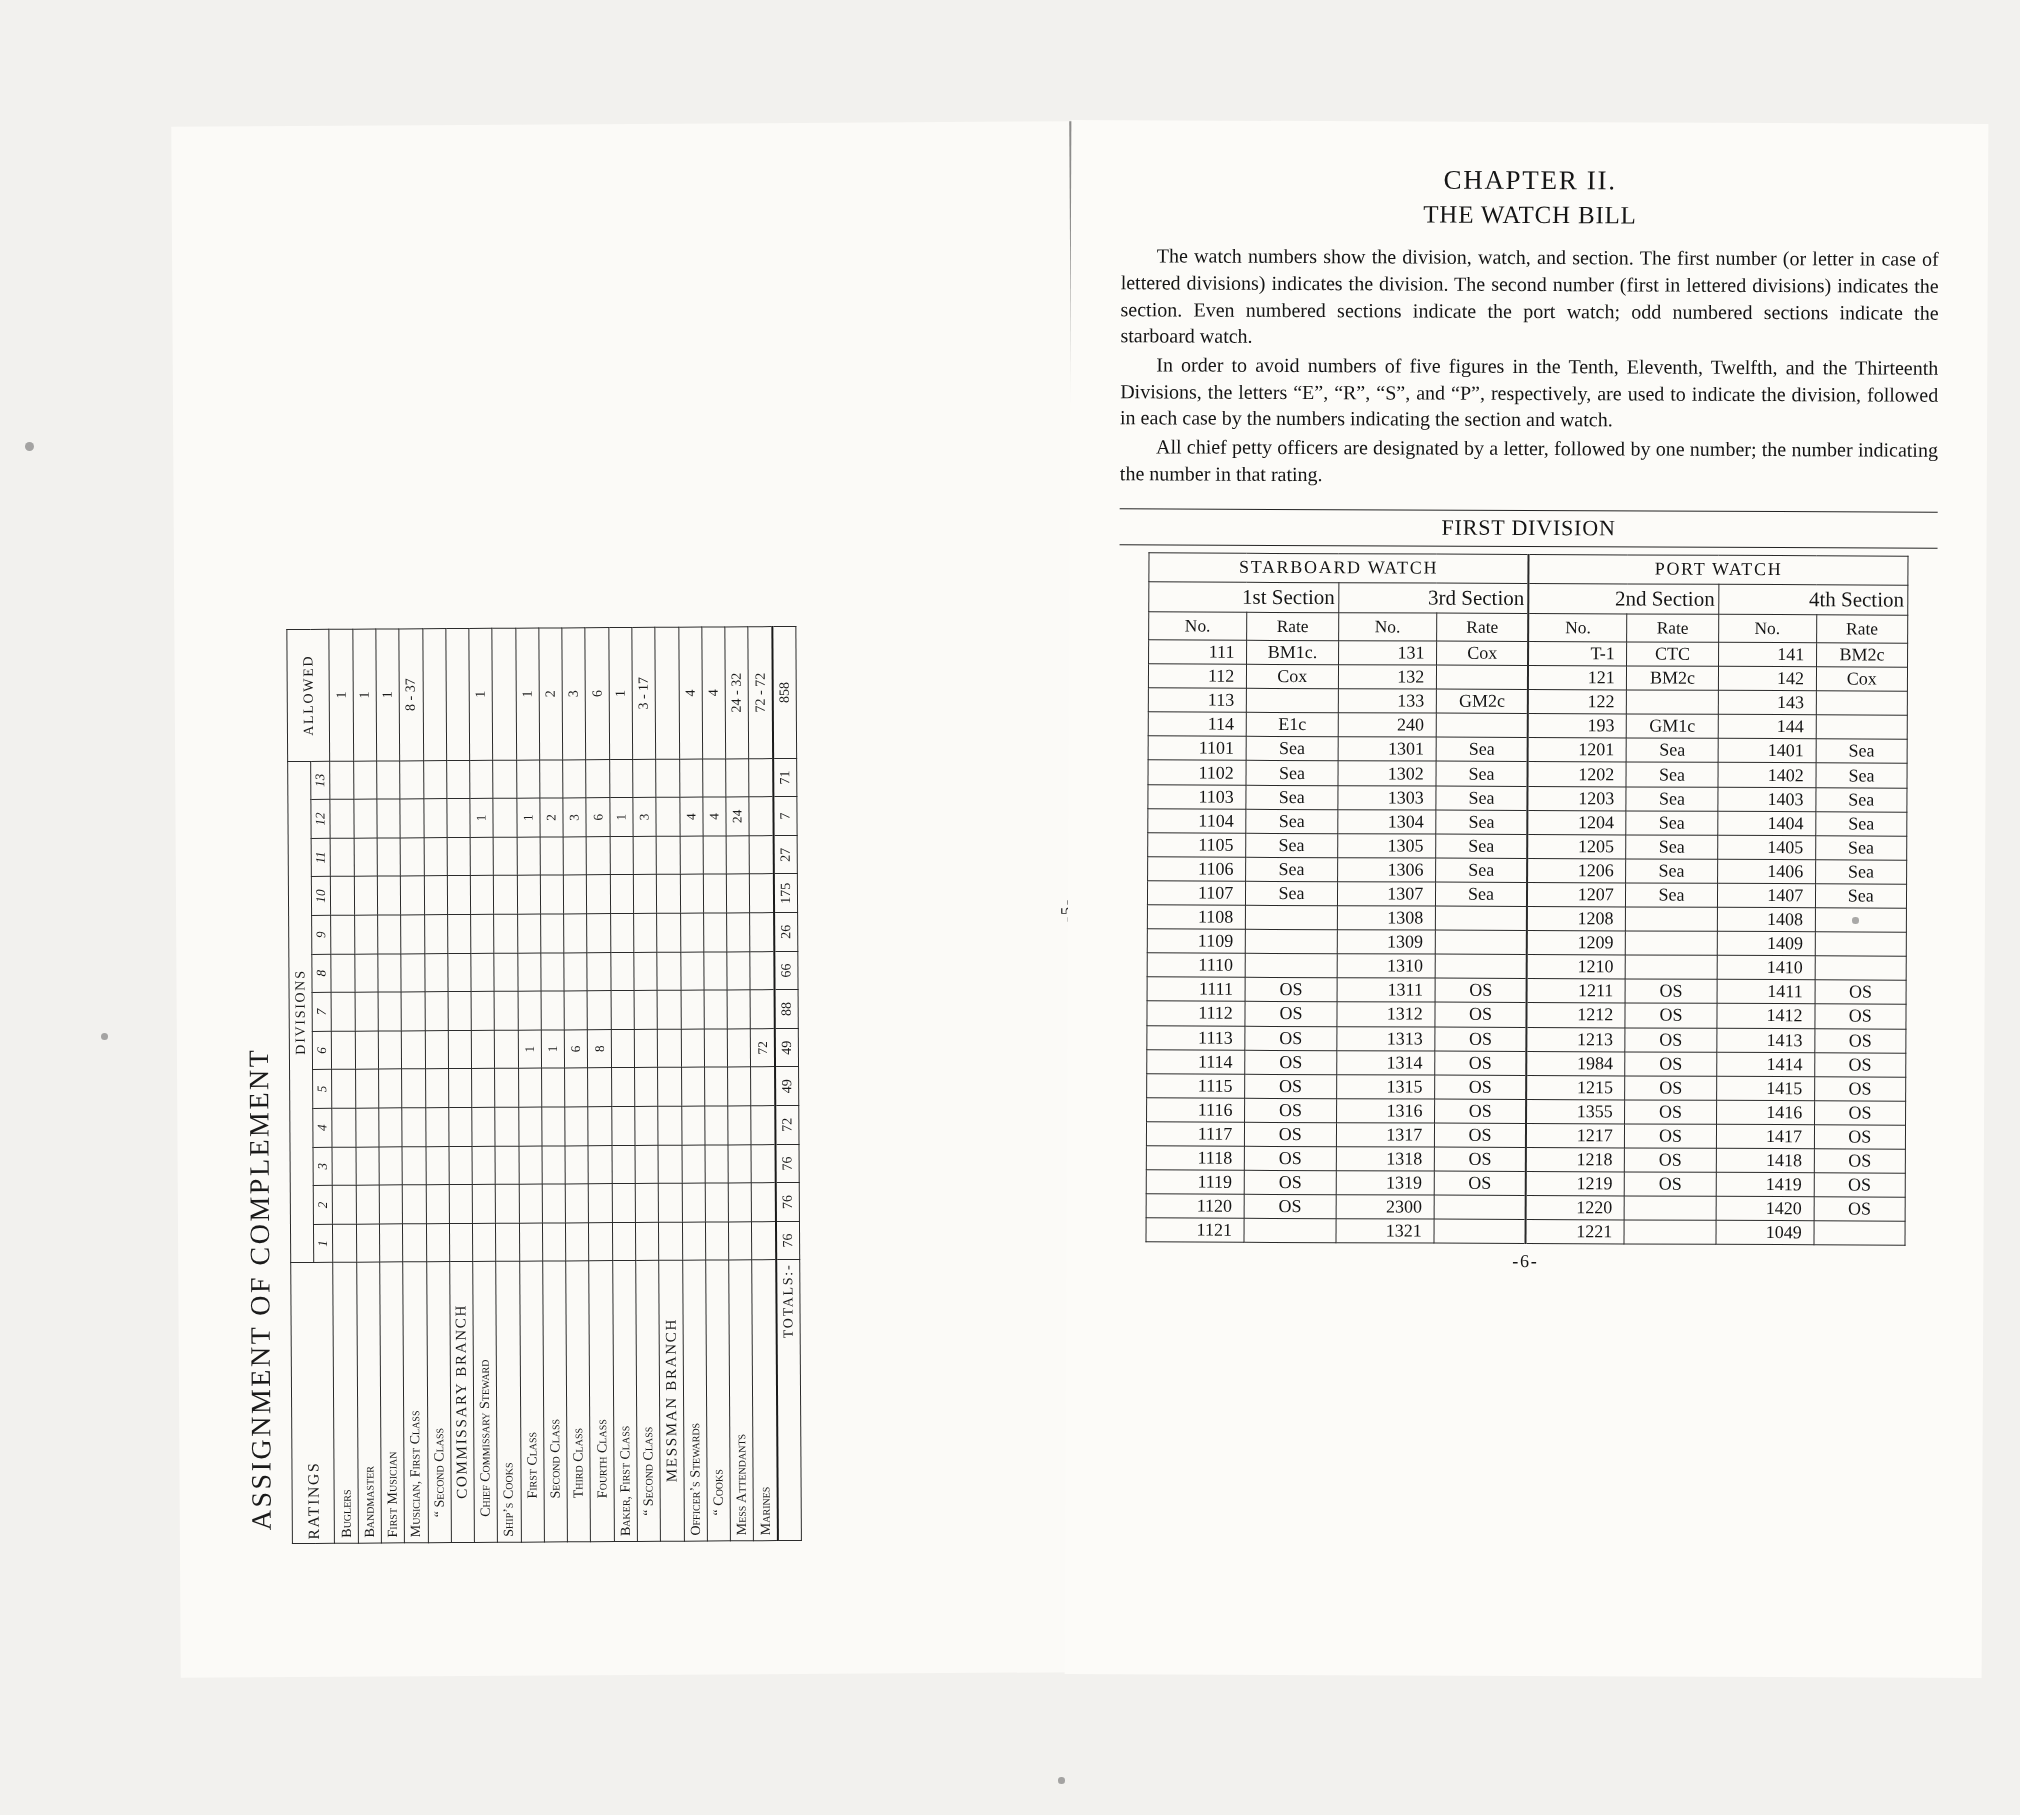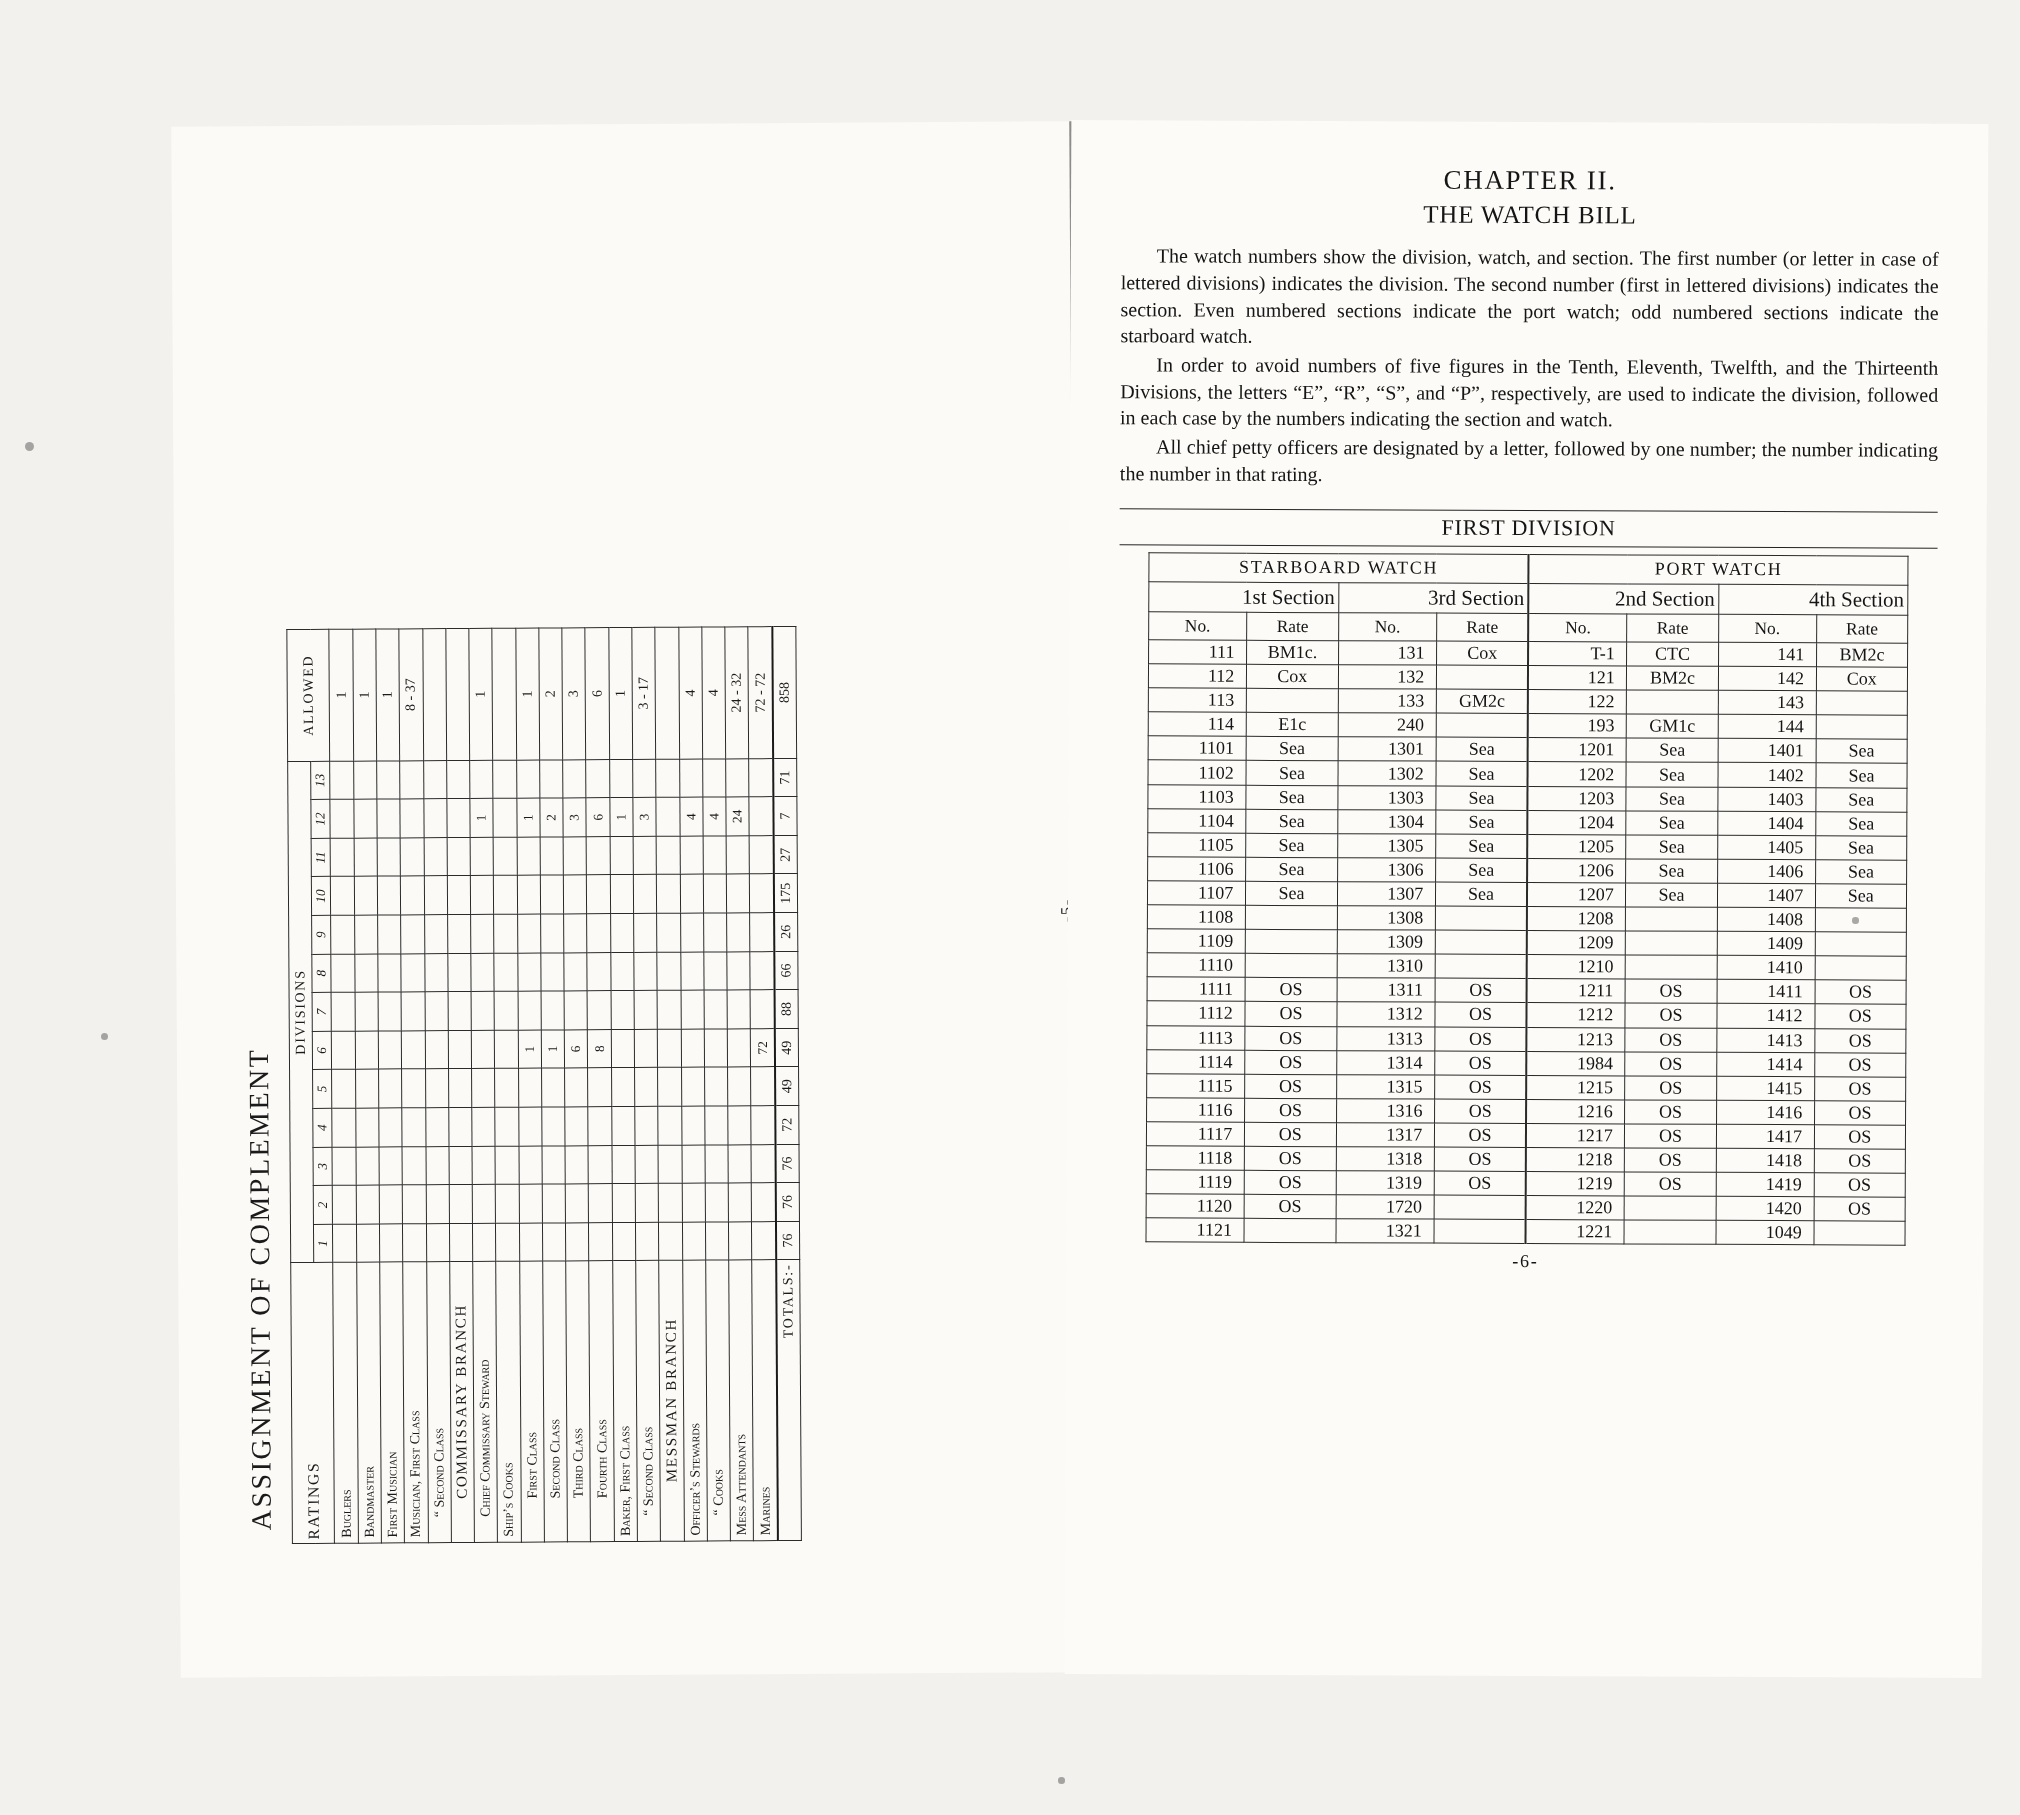--- a/index.html
+++ b/index.html
@@ -818,21 +818,21 @@
             <td class="no-cell vsep">1215</td>
             <td class="rate-cell">OS</td>
             <td class="no-cell">1415</td>
             <td class="rate-cell">OS</td>
           </tr>
           <tr>
             <td class="no-cell">1116</td>
             <td class="rate-cell">OS</td>
             <td class="no-cell">1316</td>
             <td class="rate-cell">OS</td>
-            <td class="no-cell vsep">1216</td>
+            <td class="no-cell vsep">1355</td>
             <td class="rate-cell">OS</td>
             <td class="no-cell">1416</td>
             <td class="rate-cell">OS</td>
           </tr>
           <tr>
             <td class="no-cell">1117</td>
             <td class="rate-cell">OS</td>
             <td class="no-cell">1317</td>
             <td class="rate-cell">OS</td>
             <td class="no-cell vsep">1217</td>
@@ -856,21 +856,21 @@
             <td class="no-cell">1319</td>
             <td class="rate-cell">OS</td>
             <td class="no-cell vsep">1219</td>
             <td class="rate-cell">OS</td>
             <td class="no-cell">1419</td>
             <td class="rate-cell">OS</td>
           </tr>
           <tr>
             <td class="no-cell">1120</td>
             <td class="rate-cell">OS</td>
-            <td class="no-cell">1720</td>
+            <td class="no-cell">2300</td>
             <td class="rate-cell"></td>
             <td class="no-cell vsep">1220</td>
             <td class="rate-cell"></td>
             <td class="no-cell">1420</td>
             <td class="rate-cell">OS</td>
           </tr>
           <tr>
             <td class="no-cell">1121</td>
             <td class="rate-cell"></td>
             <td class="no-cell">1321</td>

